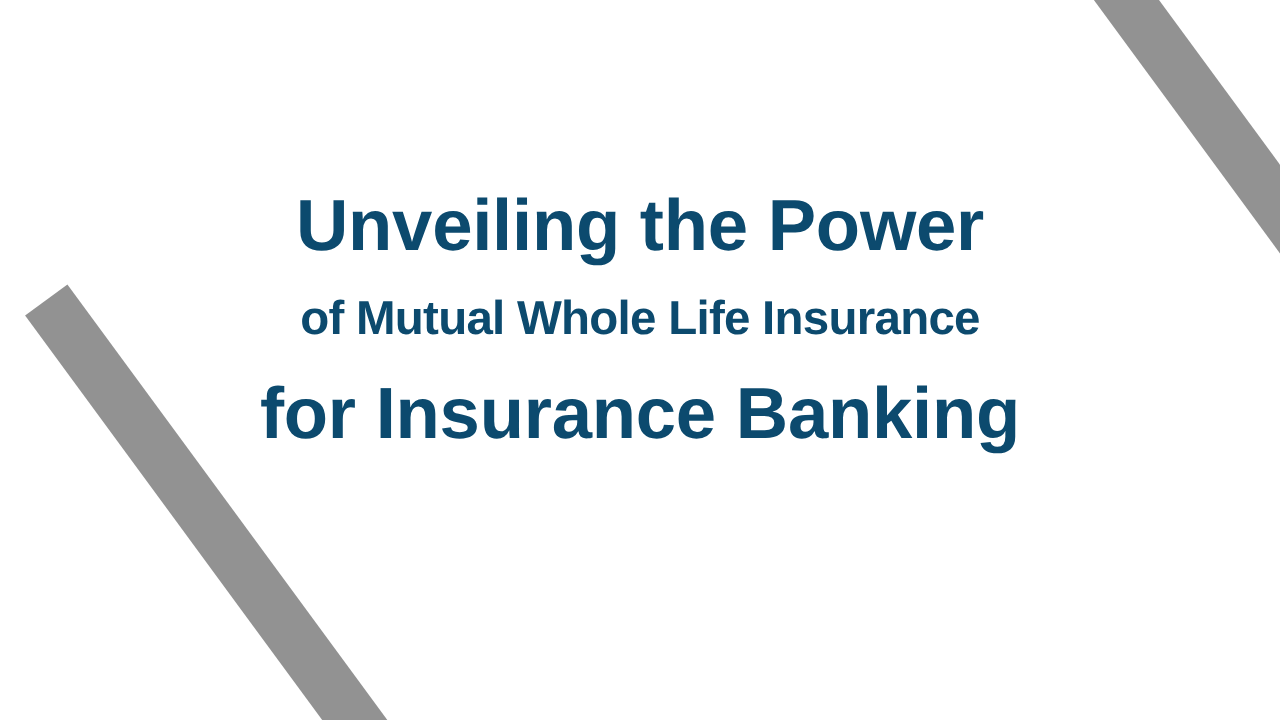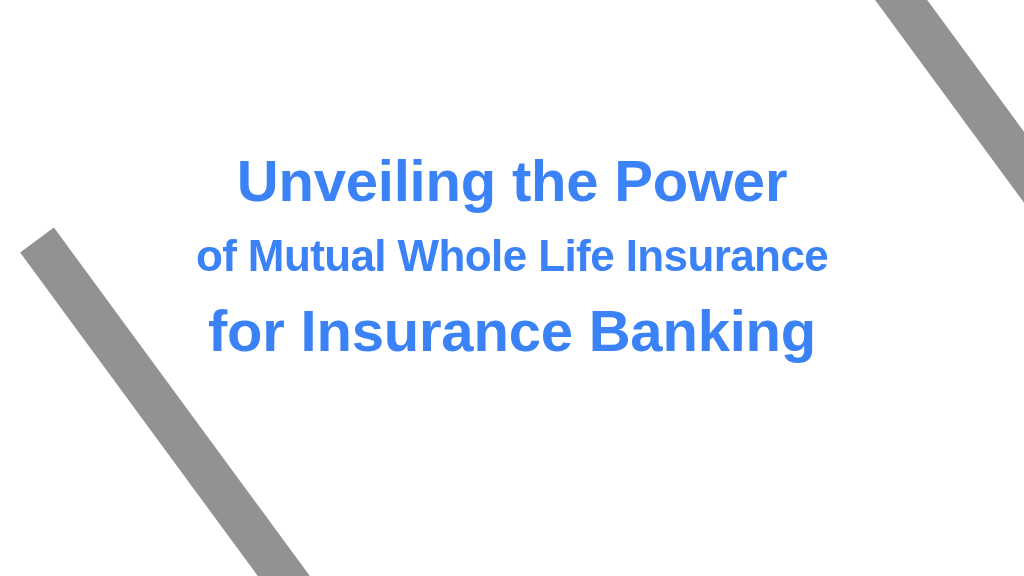--- a/index.html
+++ b/index.html
@@ -54,30 +54,30 @@
     position: absolute;
     left: 0;
     right: 0;
     top: 143px;
     text-align: center;
     padding: 0 24px;
     box-sizing: border-box;
   }
   .title-line {
     display: block;
-    color: #3b82f6;
+    color: #0c4a6e;
     font-family: "Liberation Sans", sans-serif;
     font-weight: 700;
     font-size: 58px;
     line-height: 75px;
     letter-spacing: -0.2px;
     white-space: nowrap;
   }
   .title-line--wide {
-    font-size: 44px;
+    font-size: 38px;
     letter-spacing: -0.6px;
   }
 </style>
 </head>
 <body>
 
 <div class="slide">
 
   <div class="stripe-layer">
     <div class="stripe stripe--top-right"></div>

